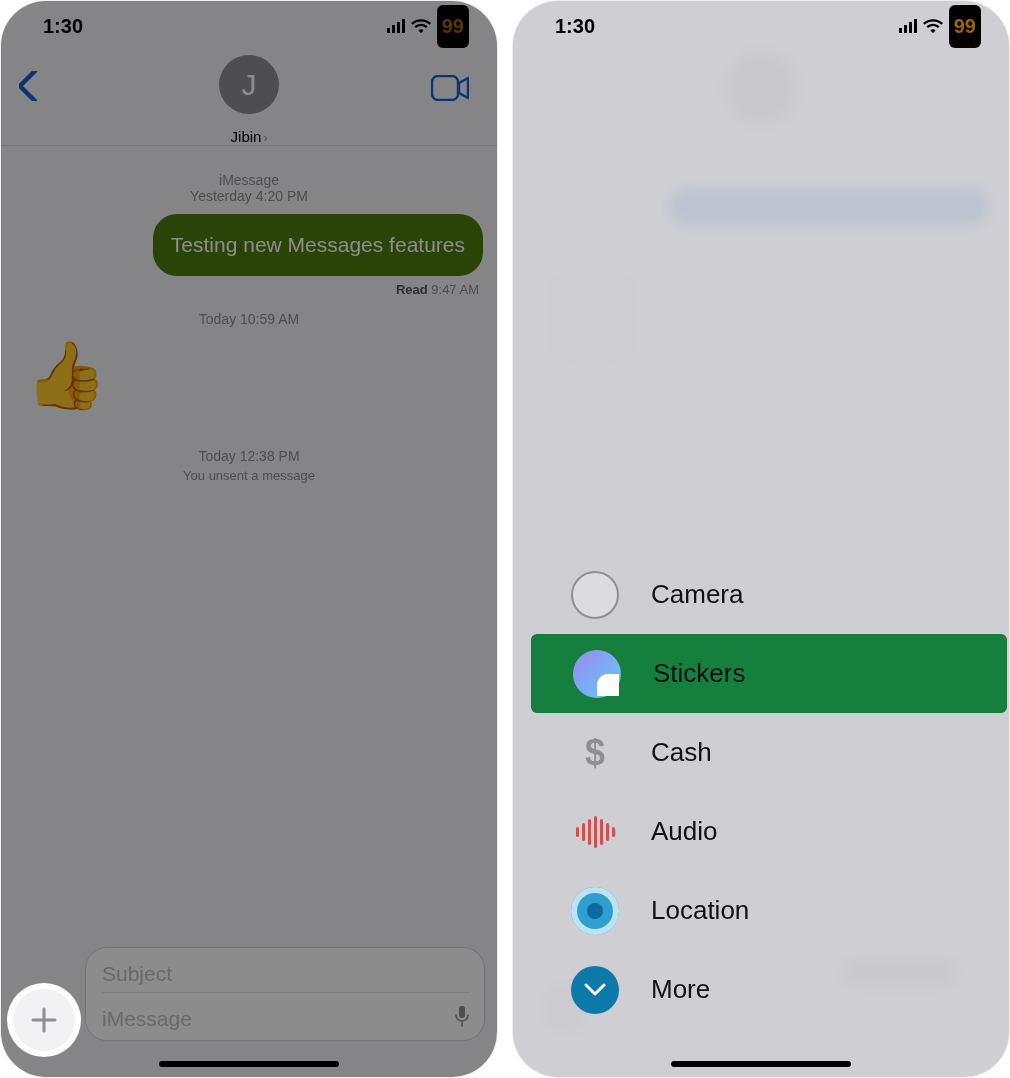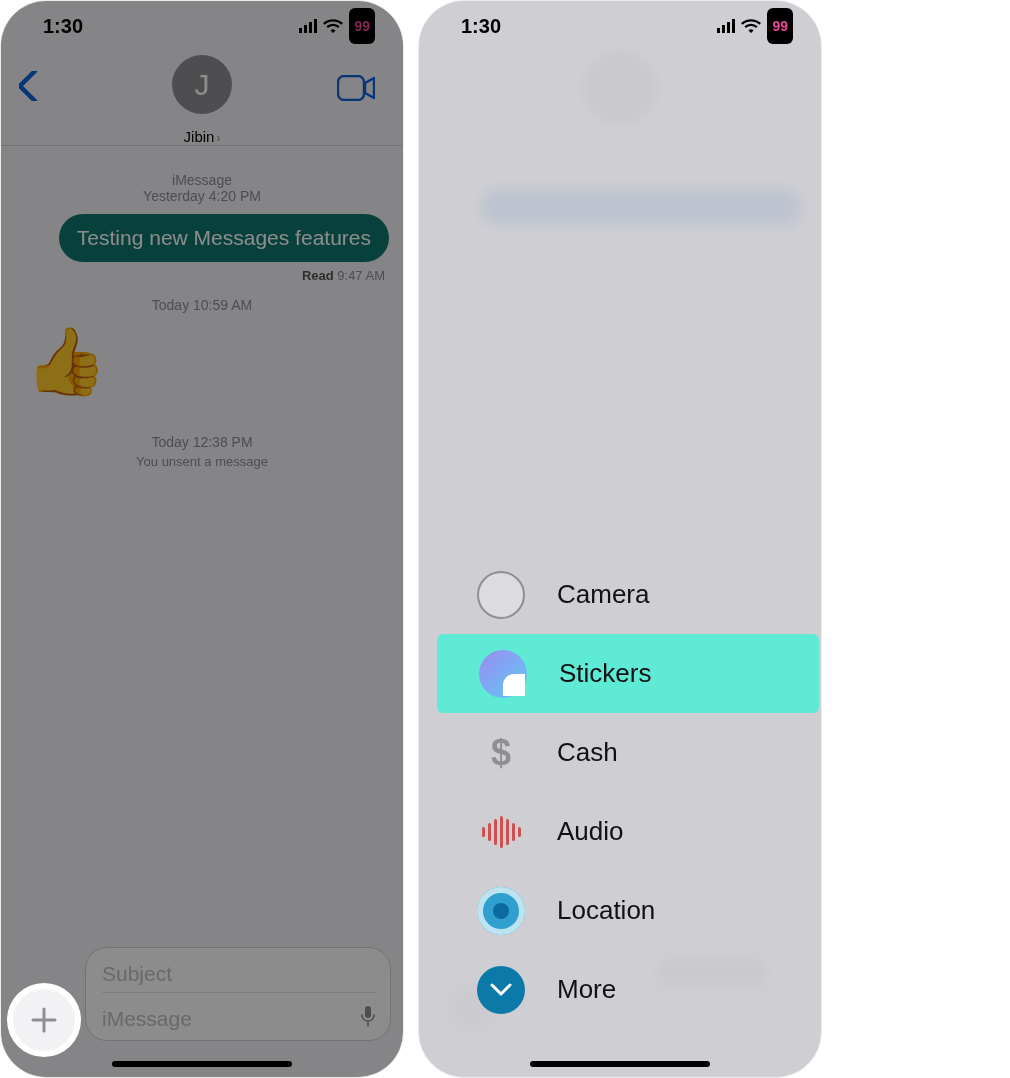--- a/index.html
+++ b/index.html
@@ -6,21 +6,21 @@
   body {
     font-family: -apple-system, BlinkMacSystemFont, "Helvetica Neue", Arial, sans-serif;
     background: #fff;
     width: 1010px;
     height: 1078px;
     overflow: hidden;
     position: relative;
   }
   .stage {
     display: flex;
-    width: 822px;
+    width: 1010px;
     height: 1078px;
     gap: 14px;
     background: #fff;
     padding: 0;
   }
   .phone {
     position: relative;
     width: 498px;
     height: 1078px;
     background: #f2f2f6;
@@ -53,23 +53,23 @@
   .sig-bars { display:flex; align-items:flex-end; gap:2px; height:14px; }
   .sig-bars span { width:3px; background:#000; }
   .sig-bars span:nth-child(1){height:5px}
   .sig-bars span:nth-child(2){height:8px}
   .sig-bars span:nth-child(3){height:11px}
   .sig-bars span:nth-child(4){height:14px}
   .wifi-icon, .batt {
     display:inline-block;
   }
   .batt {
-    background:#000; color:#ec4899;
+    background:#000; color:#a16207;
     border-radius:6px; padding:10px 5px;
-    font-size:14px; font-weight:700;
+    font-size:20px; font-weight:700;
   }
   
   .conv-header {
     position: relative;
     height: 95px;
     border-bottom: 1px solid #d0d0d5;
     display:flex; flex-direction:column; align-items:center; justify-content:flex-start;
     padding-top: 4px;
   }
   .back-btn {
@@ -94,22 +94,22 @@
     padding: 12px 14px 0 14px;
     display:flex; flex-direction:column;
     height: calc(100% - 50px - 95px - 140px);
     overflow:hidden;
   }
   .ts-line { text-align:center; font-size:14px; color:#8e8e93; margin-top:14px; }
   .ts-line .imessage { display:block; }
   .bubble-row { display:flex; margin-top:10px; }
   .bubble-row.sent { justify-content:flex-end; }
   .bubble {
-    background:#0f766e; color:#fff;
-    padding:12px 18px; border-radius:24px;
+    background:#4d7c0f; color:#fff;
+    padding:19px 18px; border-radius:24px;
     font-size:21px; font-weight:500;
     max-width: 360px;
   }
   .read-line { text-align:right; font-size:13px; color:#8e8e93; margin-top:6px; padding-right:4px;}
   .read-line b { font-weight:600; color:#555;margin-left:40px;}
   .sticker-thumb {
     font-size:66px; margin:10px 0 0 10px;
   }
   .unsent { text-align:center; font-size:13px; color:#8e8e93; margin-top:4px;}
   
@@ -167,21 +167,21 @@
     display:flex; flex-direction:column;
   }
   .menu-item {
     display:flex; align-items:center;
     height: 79px;
     padding-left: 42px;
     gap: 32px;
     font-size:26px; font-weight:500; color:#111;
   }
   .menu-item.highlight {
-    background:#5eead4;
+    background:#15803d;
     border-radius:6px;
     margin: 0 2px;
   }
   .menu-icon {
     width:48px; height:48px; border-radius:50%;
     display:flex; align-items:center; justify-content:center;
     font-size:26px;
   }
   .icon-camera { background:#dcdce0; border:2px solid #8e8e93;}
   .icon-photos { background:linear-gradient(135deg,#7a6ea6,#a88fb0);}

